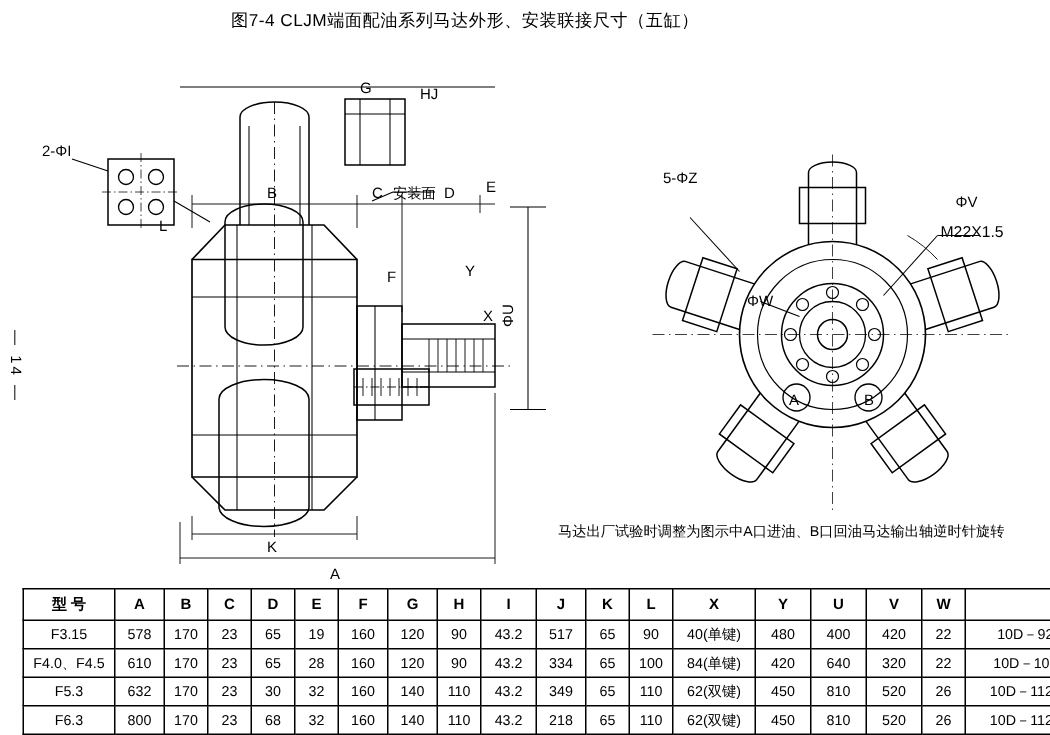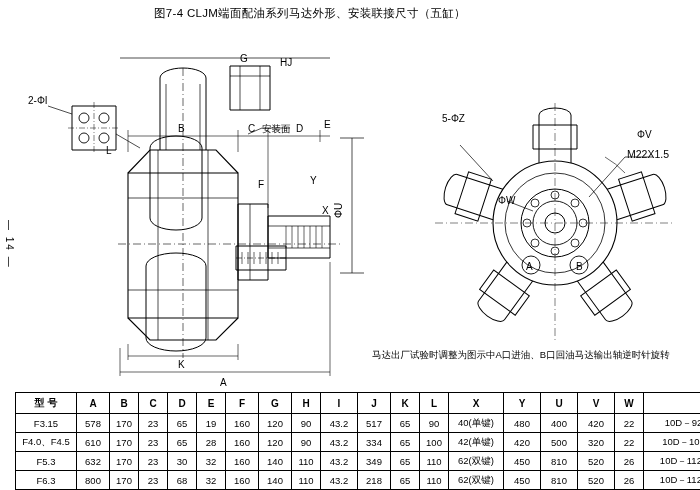--- a/index.html
+++ b/index.html
@@ -332,23 +332,23 @@
           <td>23</td>
           <td>65</td>
           <td>28</td>
           <td>160</td>
           <td>120</td>
           <td>90</td>
           <td>43.2</td>
           <td>334</td>
           <td>65</td>
           <td>100</td>
-          <td>42(单键)</td>
+          <td>84(单键)</td>
           <td>420</td>
-          <td>500</td>
+          <td>640</td>
           <td>320</td>
           <td>22</td>
           <td>10D－102dc×92dc7×14dc4</td>
         </tr>
         <tr>
           <td>F5.3</td>
           <td>632</td>
           <td>170</td>
           <td>23</td>
           <td>30</td>

